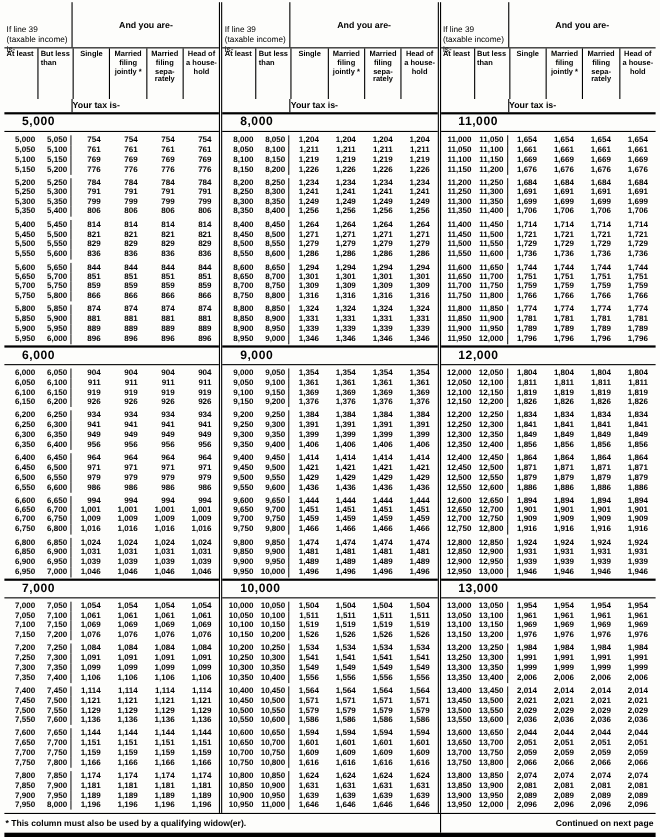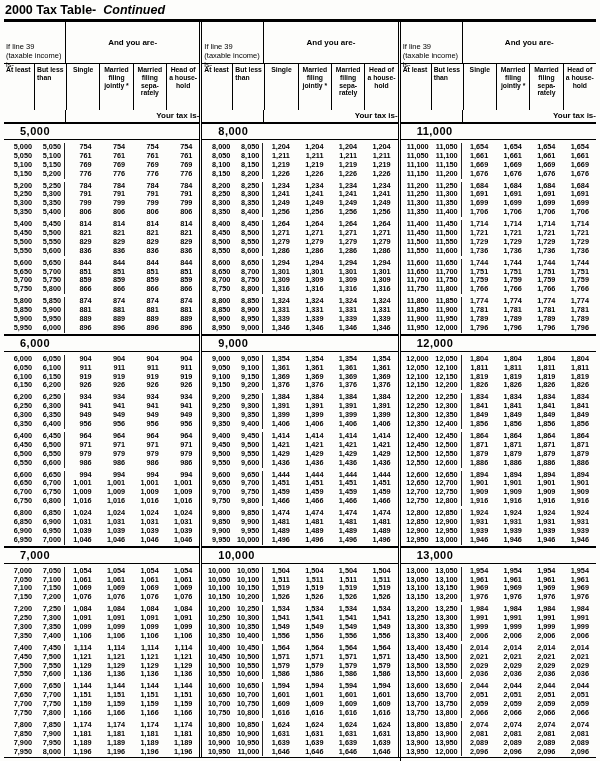--- a/index.html
+++ b/index.html
@@ -26,21 +26,21 @@
   
   .hB{display:flex;height:46px;box-sizing:border-box;}
   .hB .hcell{font-size:6.8px;font-weight:bold;padding:2px 1px 0 2px;line-height:1.15;
     box-sizing:border-box;overflow:hidden;}
   .hB .hc0{width:30px;}
   .hB .hc1{width:32px;border-left:1px solid #000;}
   .hB .hcs{flex:1;border-left:1px solid #000;text-align:center;padding-left:1px;}
   
   .hC{display:flex;height:12px;box-sizing:border-box;}
   .hC-spacer{width:62px;border-right:1px solid #000;box-sizing:border-box;}
-  .hC-label{flex:1;text-align:right;font-size:8px;font-weight:bold;line-height:11px;}
+  .hC-label{flex:1;text-align:left;font-size:8px;font-weight:bold;line-height:11px;}
   
   .section-title{border-top:2px solid #000;border-bottom:1px solid #000;
     font-size:11px;font-weight:bold;padding:1px 0 1px 16px;line-height:13px;height:13px;
     box-sizing:content-box;letter-spacing:.5px;}
   .section-body{padding-top:3px;padding-bottom:1px;}
   .trow{display:flex;height:8.9px;line-height:8.9px;font-size:7.3px;font-weight:bold;}
   .row-gap{height:3px;}
   .cell{text-align:right;box-sizing:border-box;white-space:nowrap;}
   .c0{width:28px;}
   .c1{width:32px;padding-right:3px;}
@@ -49,24 +49,20 @@
   
   .footer{border-top:1px solid #000;border-bottom:4px solid #000;display:flex;
     justify-content:space-between;align-items:center;font-size:7.8px;font-weight:bold;
     padding:2px 2px 3px 1px;margin-top:0;position:relative;height:12px;}
   .footer::before{content:"";position:absolute;left:396px;top:0;bottom:0;width:1px;background:#000;}
 </style>
 </head>
 <body>
 
 <div class="page">
-  <div class="title-row">
-    <span class="title-main">2000 Tax Table-</span>
-    <span class="title-continued">Continued</span>
-  </div>
   <div class="groups" id="groups">
   <div class="group">
     <div class="hA">
       <div class="hA-income">If line 39 (taxable income) is-</div>
       <div class="hA-andyou">And you are-</div>
     </div>
     <div class="hB">
       <div class="hcell hc0">At least</div>
       <div class="hcell hc1">But less than</div>
       <div class="hcell hcs">Single</div>

